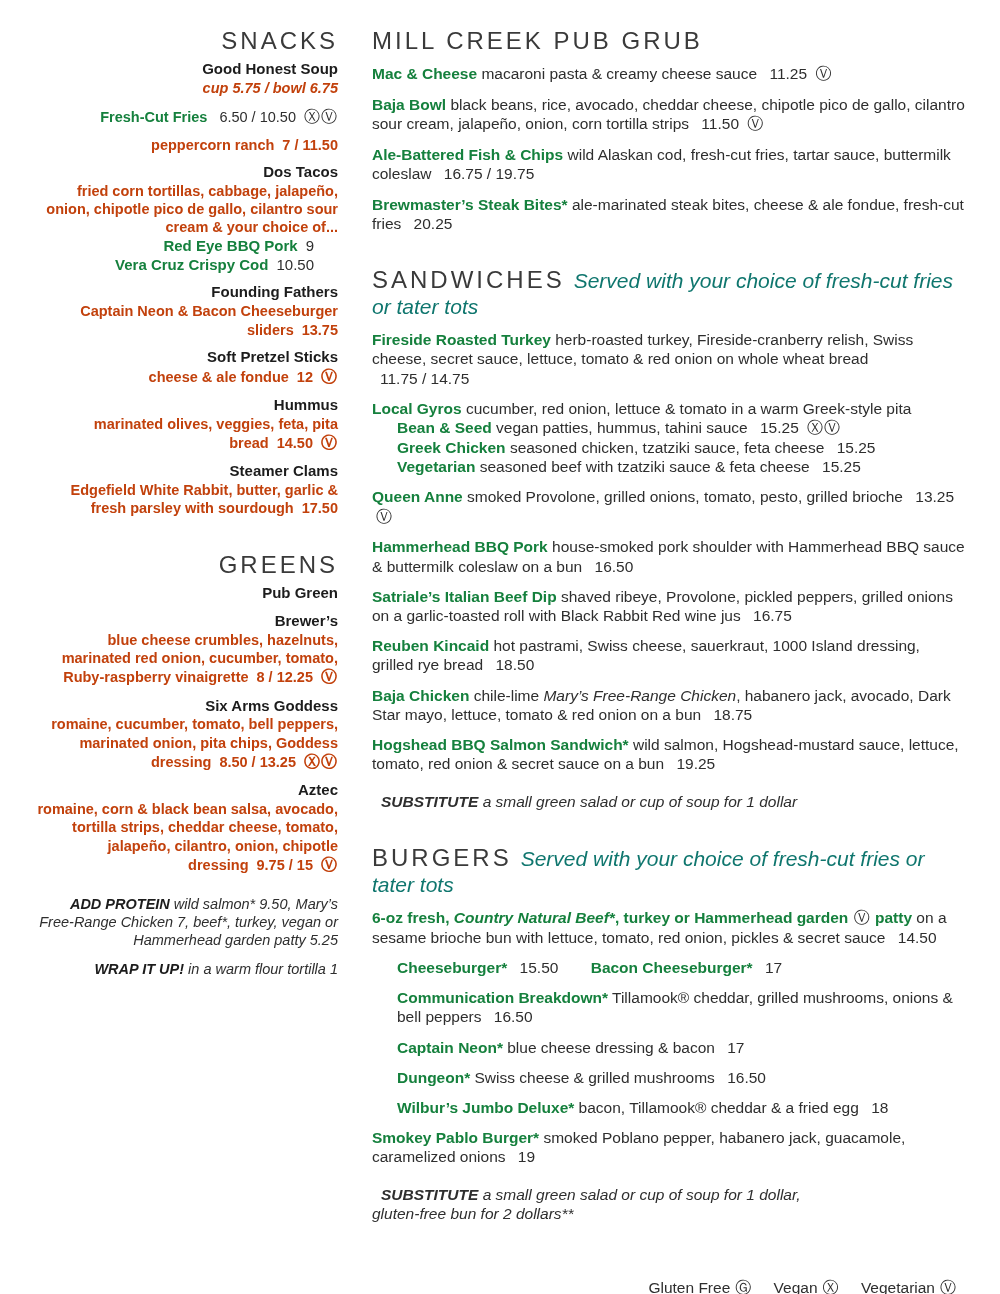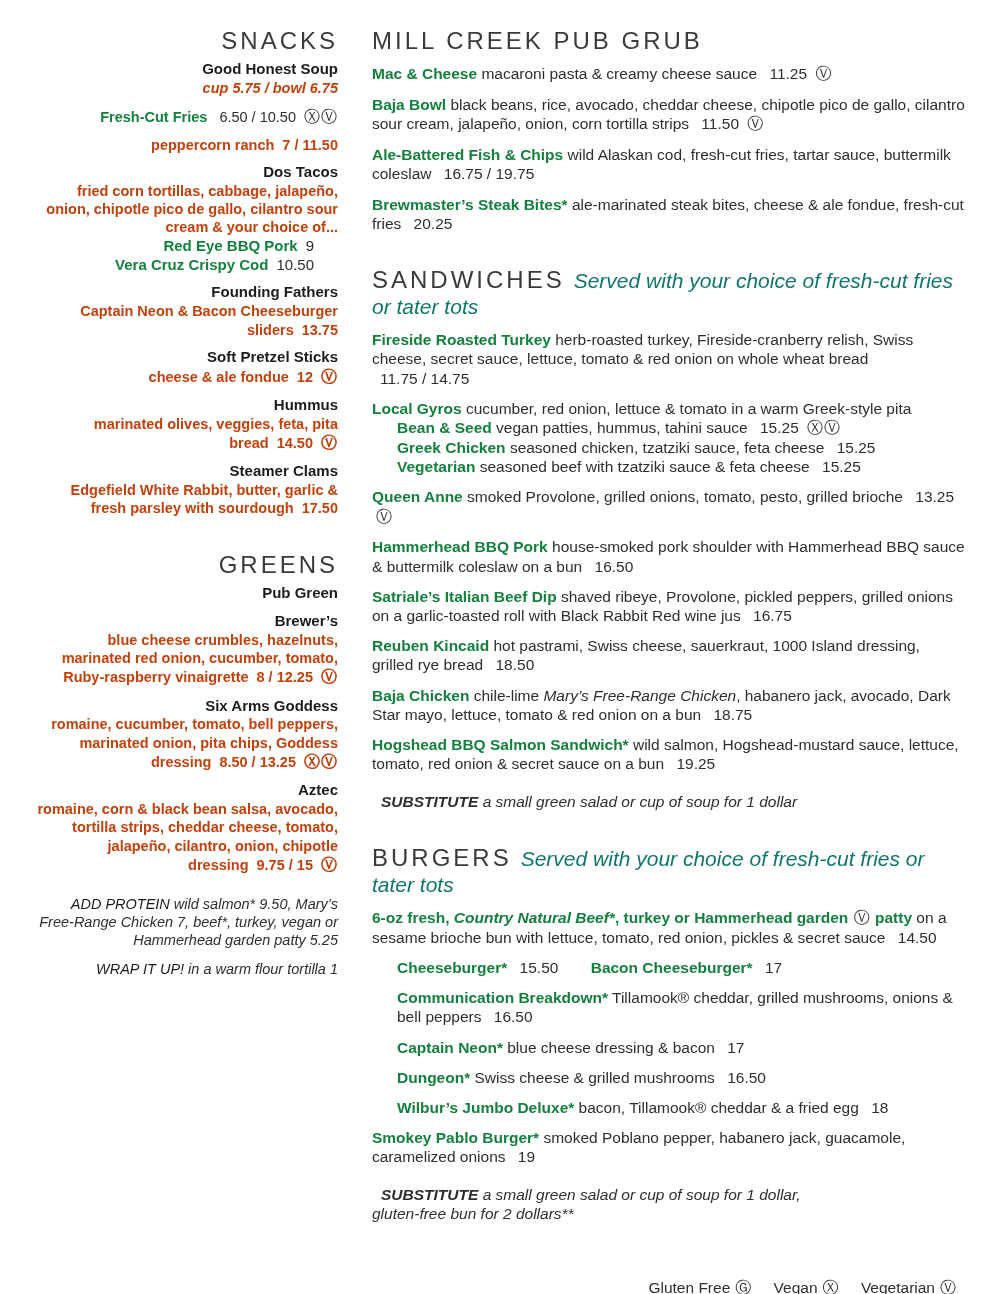--- a/index.html
+++ b/index.html
@@ -22,21 +22,21 @@
   
   .left{text-align:right;font-size:14.5px;line-height:1.26;}
   .left .section-head{margin-bottom:6px;}
   .l-item{margin-bottom:9px;}
   .lname{font-weight:bold;font-size:15px;color:#1c1c1c;}
   .ldesc{color:#c2410c;font-weight:bold;}
   .italic{font-style:italic;}
   .inset{padding-right:24px;}
   .greens-gap{margin-top:34px;}
   .note-block{font-style:italic;margin-top:20px;}
-  .note-label{font-weight:normal;font-style:italic;color:#1c1c1c;}
+  .note-label{font-weight:bold;font-style:italic;color:#1c1c1c;}
   .note-block2{font-style:italic;margin-top:10px;}
 
   
   .right{font-size:15.5px;line-height:1.24;}
   .r-item{margin:0 0 11px 0;}
   .iname{font-weight:bold;color:#15803d;}
   .iprice{margin-left:8px;white-space:nowrap;}
   .iprice:empty{display:none;}
   .ibadges{margin-left:4px;font-size:16px;letter-spacing:1px;}
   .ibadges:empty{display:none;}

